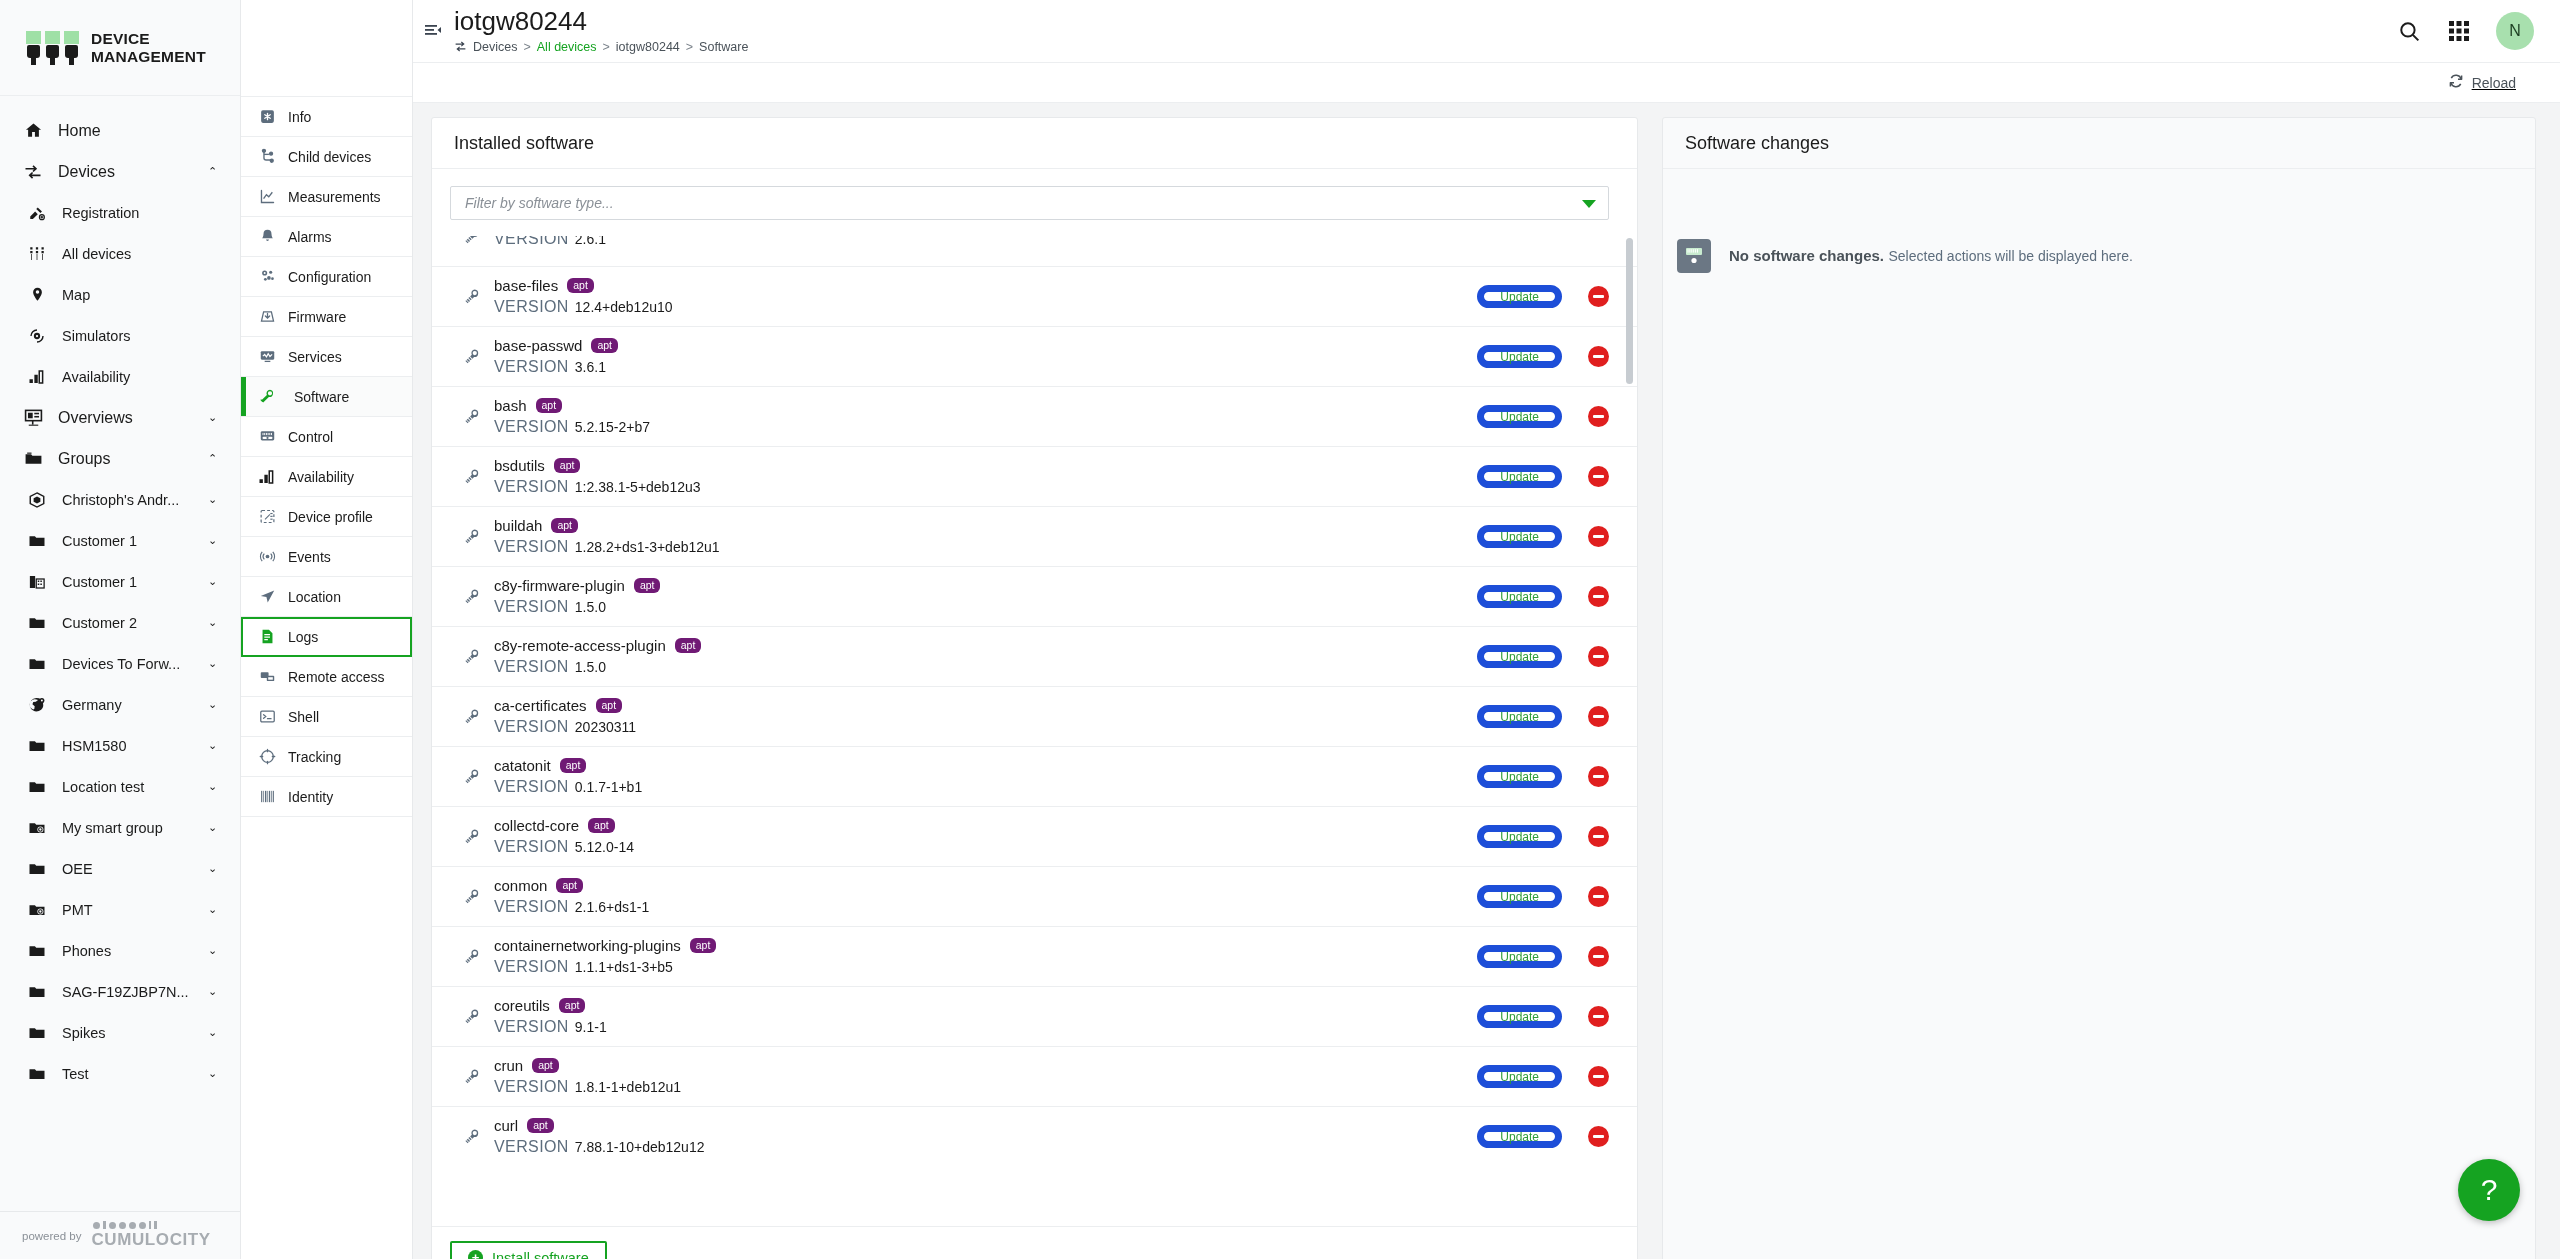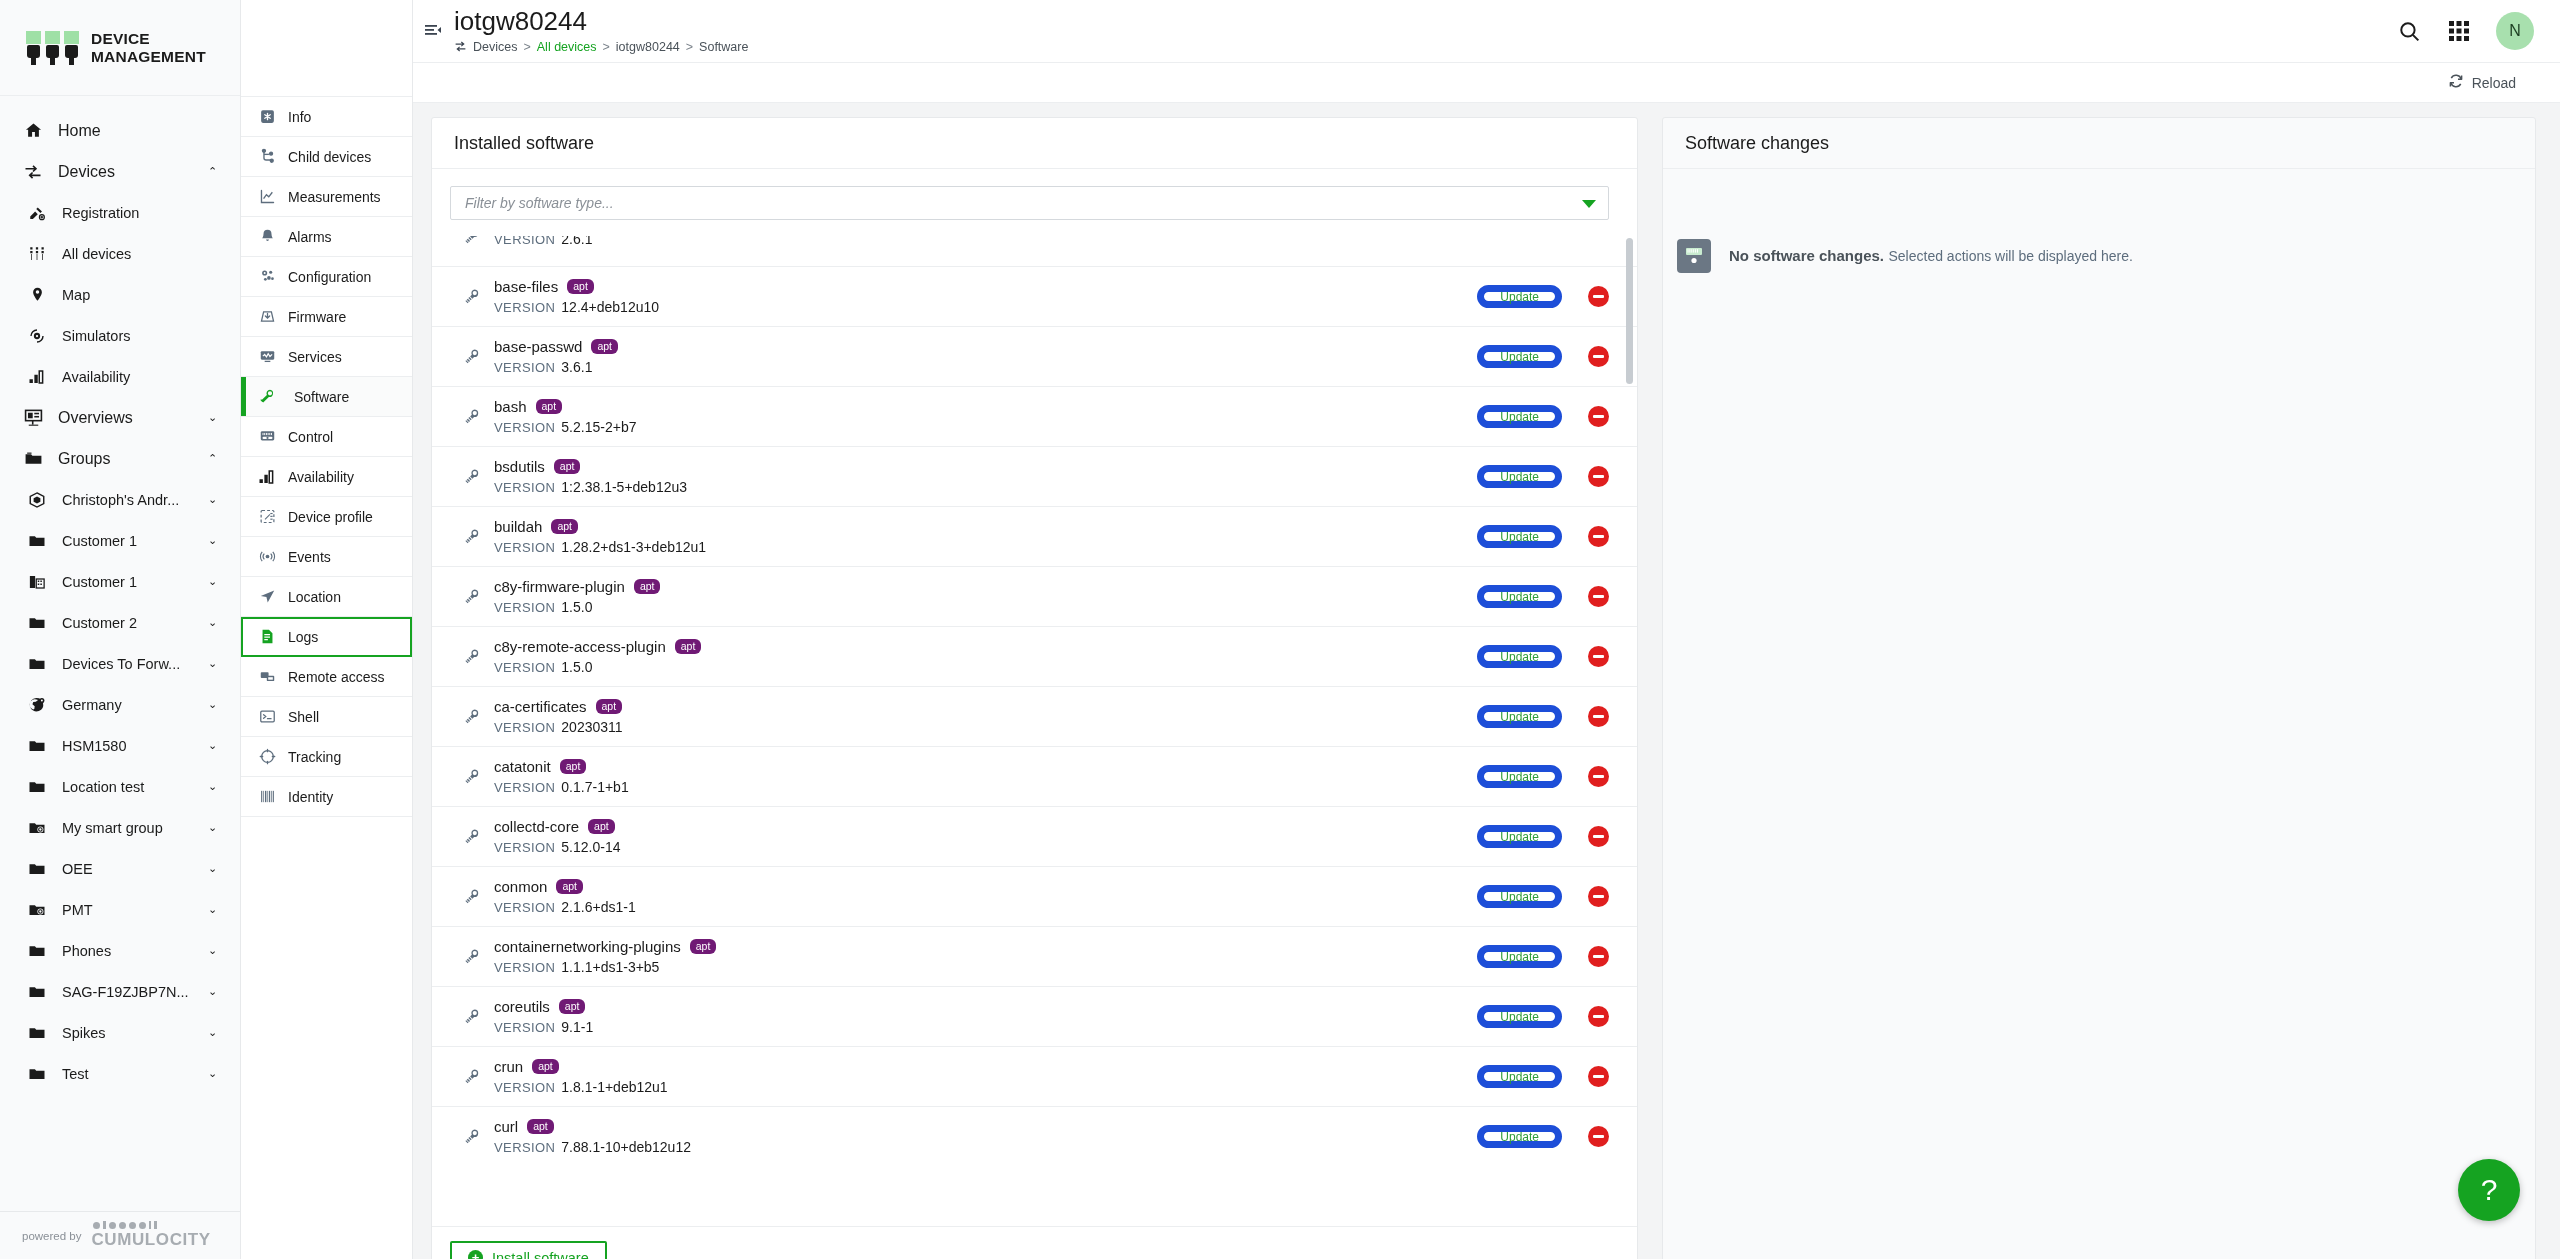--- a/index.html
+++ b/index.html
@@ -107,20 +107,21 @@
     background: #a8e0ae; color: #1d3f22;
     display: flex; align-items: center; justify-content: center;
     font-size: 16px; cursor: pointer;
   }
 
   .actionbar {
     height: 40px; flex: 0 0 40px;
     display: flex; align-items: center; justify-content: flex-end;
     padding-right: 44px; background: #fff;
     border-bottom: 1px solid #eceef0;
+    text-decoration: underline;
   }
   .reload { display: flex; align-items: center; gap: 8px; font-size: 14px; color: #4a5259; cursor: pointer; }
 
   .content { flex: 1 1 auto; display: flex; gap: 0; background: #f3f4f5; padding: 0; min-height: 0; }
   .col-left { flex: 0 0 1225px; padding: 14px 0 0 18px; min-width: 0;}
   .col-right { flex: 1 1 auto; padding: 14px 24px 0 24px; min-width: 0; }
 
   .card { background: #fff; border: 1px solid #e7e9eb; border-radius: 3px; display: flex; flex-direction: column; }
   .card-hd { height: 51px; flex: 0 0 51px; display: flex; align-items: center; padding-left: 22px; border-bottom: 1px solid #eceef0;}
   .card-hd h2 { font-size: 18px; font-weight: normal; color: #1b1b1b; }
@@ -151,21 +152,21 @@
     display: flex; align-items: center;
     height: 60px; padding: 0 28px 0 18px;
     border-top: 1px solid #eceef0;
   }
   .row .pkg-ic { flex: 0 0 44px; display: flex; align-items: center; justify-content: center; color: #5d6d7d; }
   .row .info { flex: 1 1 auto; min-width: 0; }
   .pkg-name-line { display: flex; align-items: center; gap: 9px; }
   .pkg-name { font-size: 15px; color: #1b1b1b; }
   .badge { background: #701a75; color: #fff; font-size: 10.5px; padding: 2px 6px 3px; border-radius: 6px; line-height: 1; }
   .ver-line { margin-top: 4px; display: flex; align-items: baseline; gap: 6px; }
-  .ver-lbl { font-size: 13px; color: #5d6d7d; letter-spacing: .4px; }
+  .ver-lbl { font-size: 16px; color: #5d6d7d; letter-spacing: .4px; }
   .ver-val { font-size: 14px; color: #1b1b1b; }
   .row-actions { display: flex; align-items: center; gap: 26px; flex: 0 0 auto; }
   .btn-update {
     border: 7px solid #1d4ed8; color: #2e9c3a; background: #fff;
     border-radius: 14px; height: 23px; padding: 0 16px; font-size: 12px;
     font-family: inherit; cursor: pointer; display: flex; align-items: center;
   }
   .btn-del {
     width: 21px; height: 21px; border-radius: 50%; background: #e01f1f;
     display: flex; align-items: center; justify-content: center; cursor: pointer;

